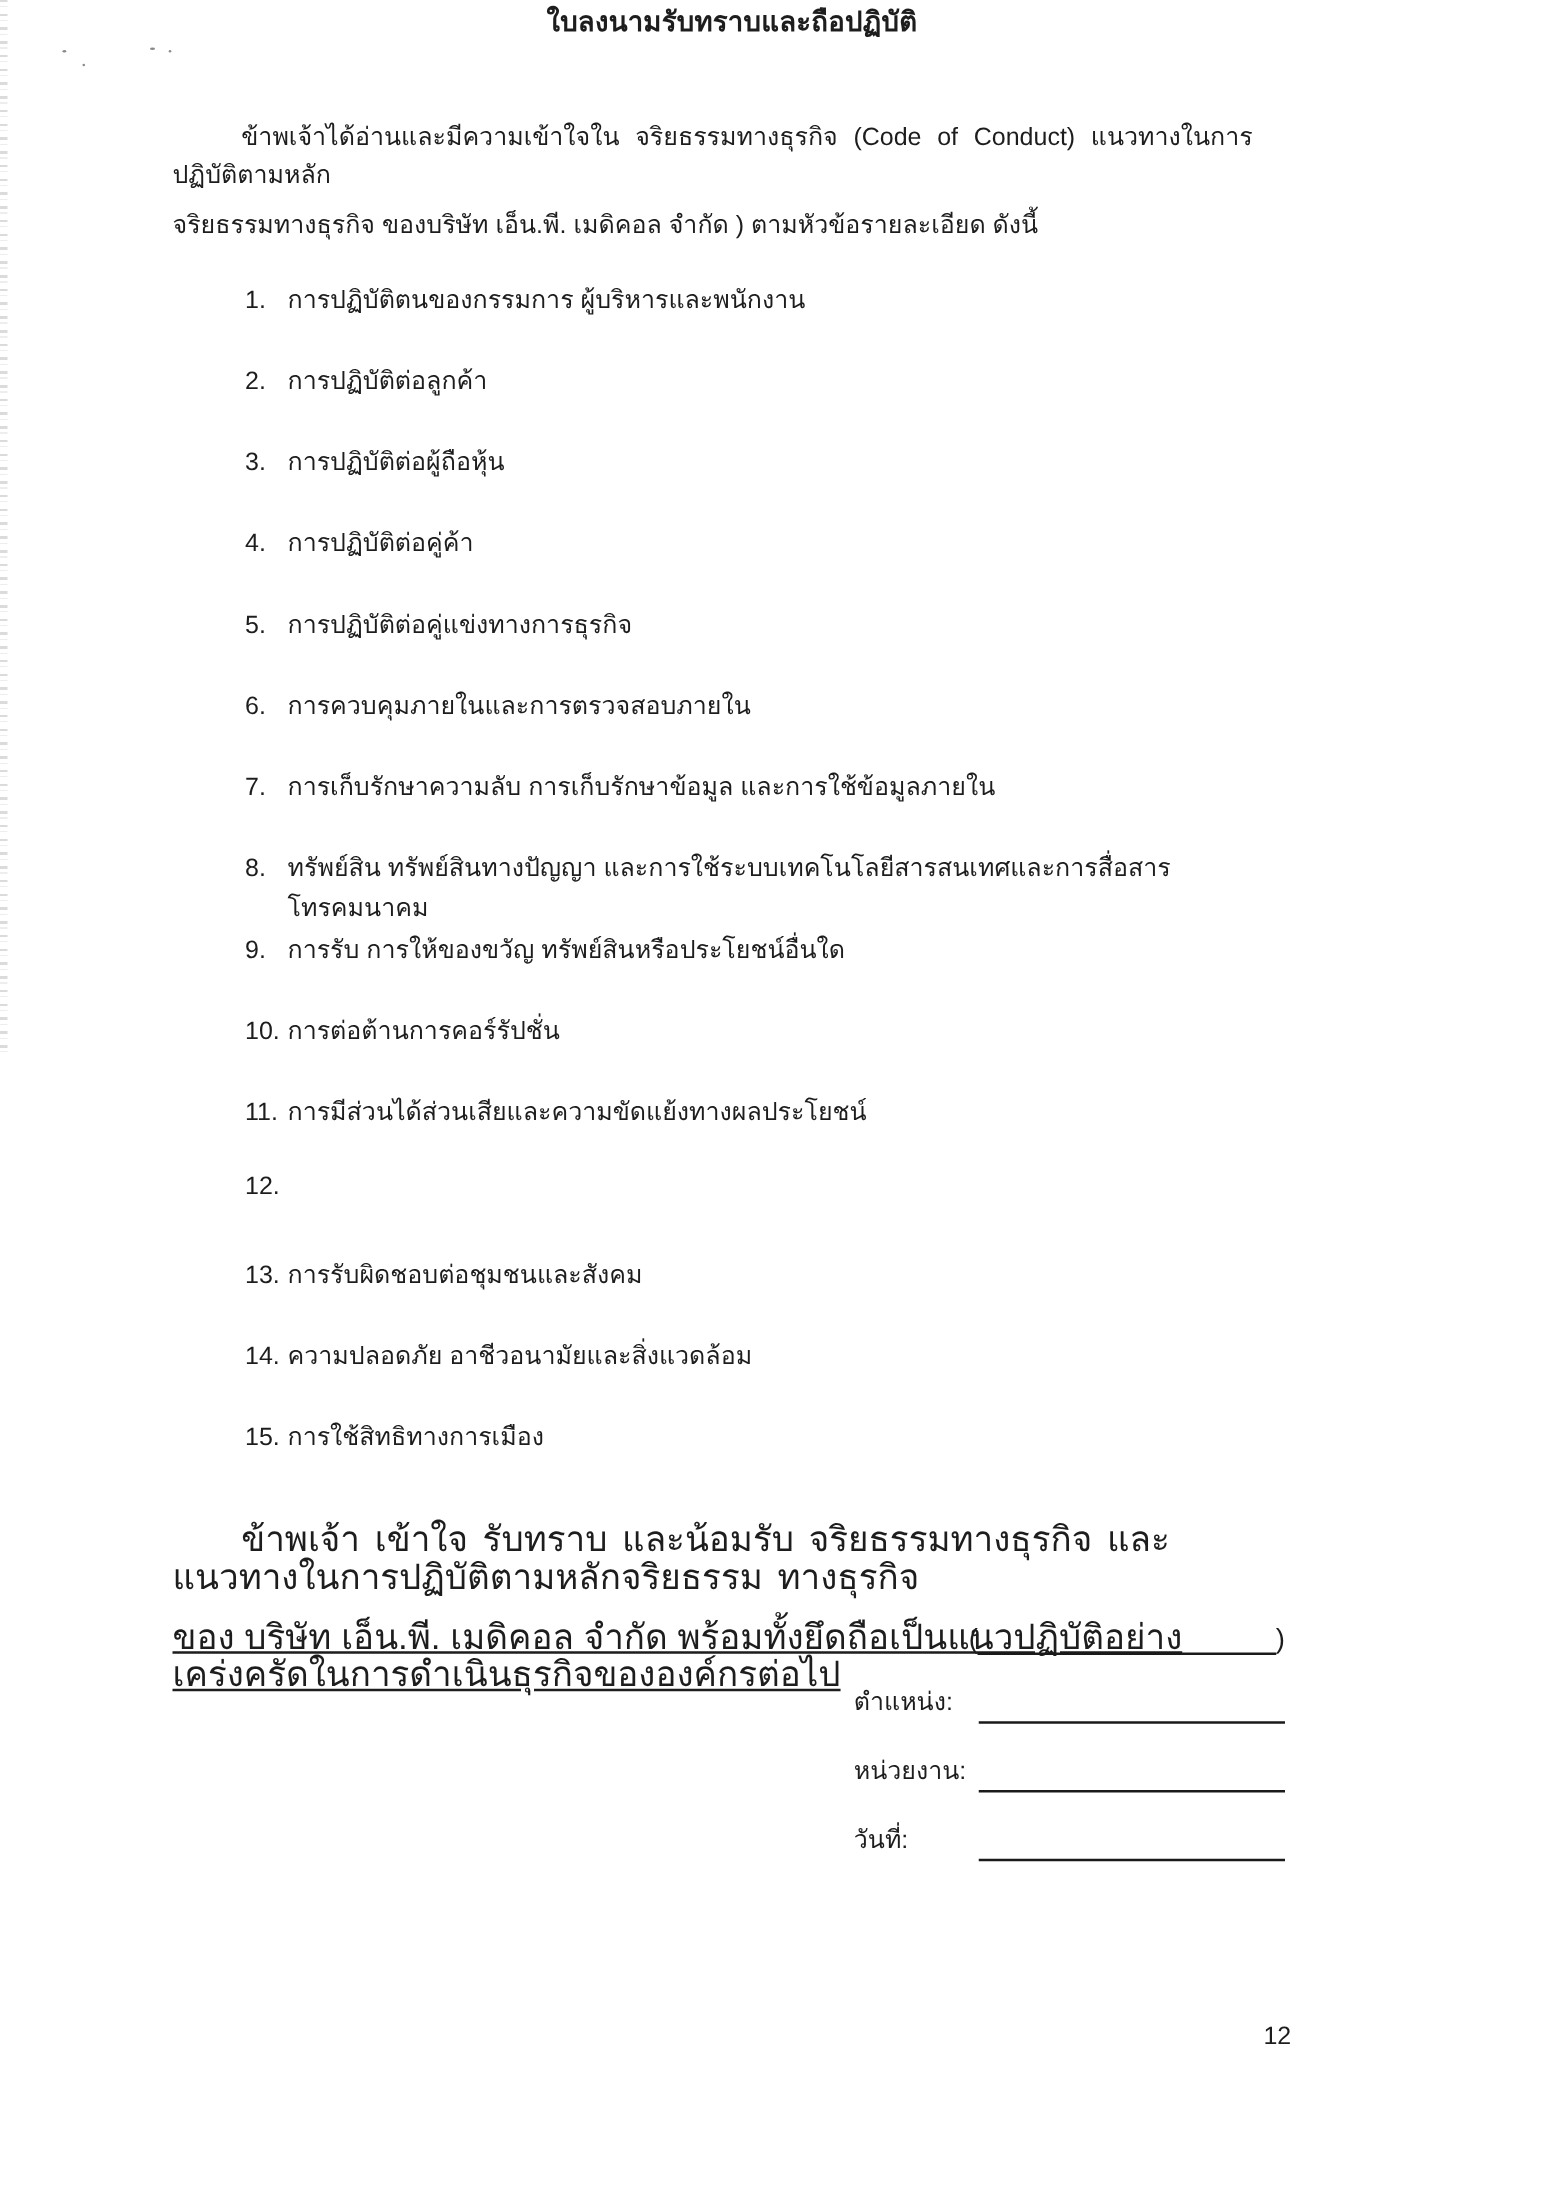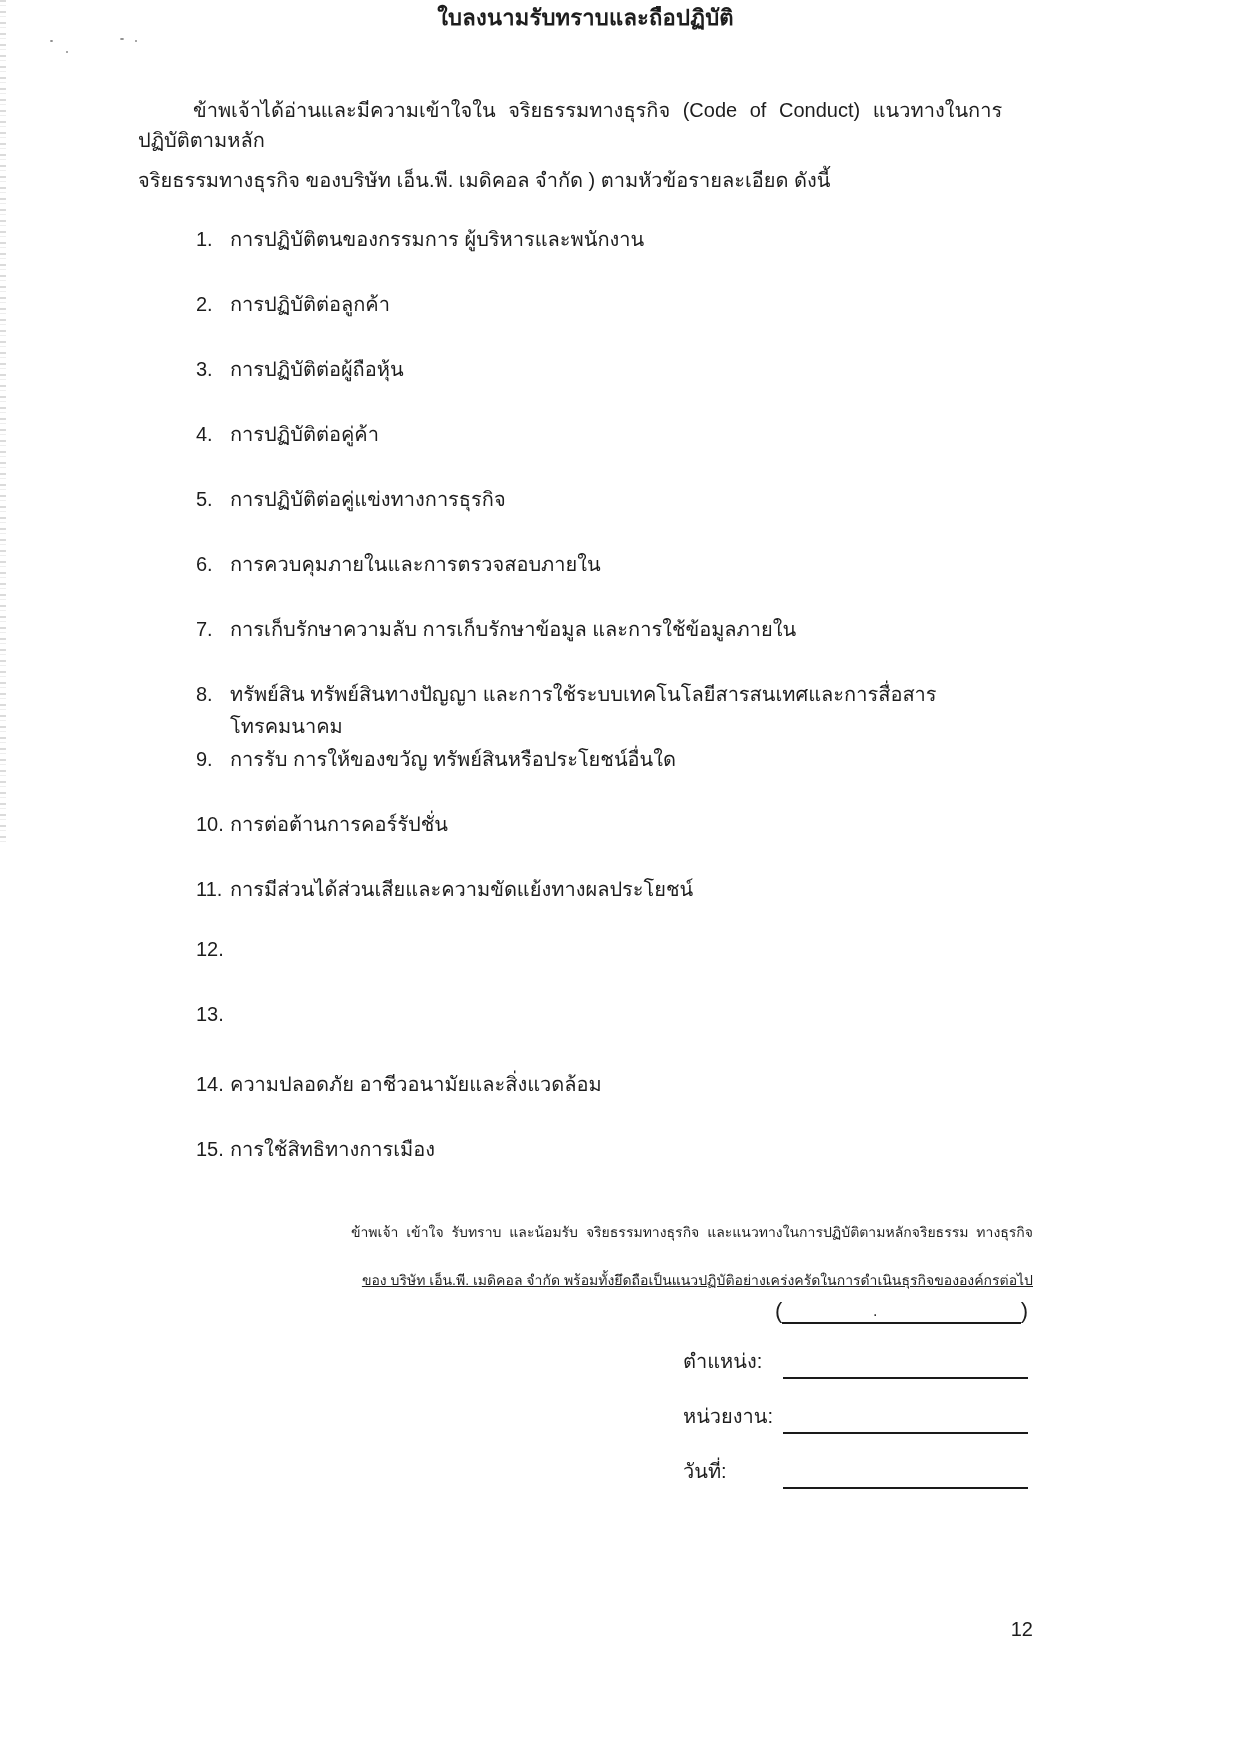--- a/index.html
+++ b/index.html
@@ -82,22 +82,21 @@
     align-items: baseline;
     height: 30px;
     margin-bottom: 35px;
   }
   .numbered-list .num {
     width: 34px;
     flex: 0 0 34px;
   }
   .closing {
     margin-top: 54px;
-    font-size: 14px;
-    text-align: right;
+    font-size: 28px;
   }
   .closing .line-1 {
     text-indent: 55px;
     word-spacing: 4px;
     line-height: 30px;
     margin-bottom: 18px;
   }
   .closing .line-2 {
     line-height: 30px;
     text-decoration: underline;
@@ -211,20 +210,21 @@
       </div>
       <div class="row">
         <span class="num">11.</span>
         <span class="txt">การมีส่วนได้ส่วนเสียและความขัดแย้งทางผลประโยชน์</span>
       </div>
       <div class="row">
         <span class="num">12.</span>
       </div>
       <div class="row">
         <span class="num">13.</span>
+        <span class="txt">การรับผิดชอบต่อชุมชนและสังคม</span>
       </div>
       <div class="row">
         <span class="num">14.</span>
         <span class="txt">ความปลอดภัย อาชีวอนามัยและสิ่งแวดล้อม</span>
       </div>
       <div class="row">
         <span class="num">15.</span>
         <span class="txt">การใช้สิทธิทางการเมือง</span>
       </div>
     </div>

